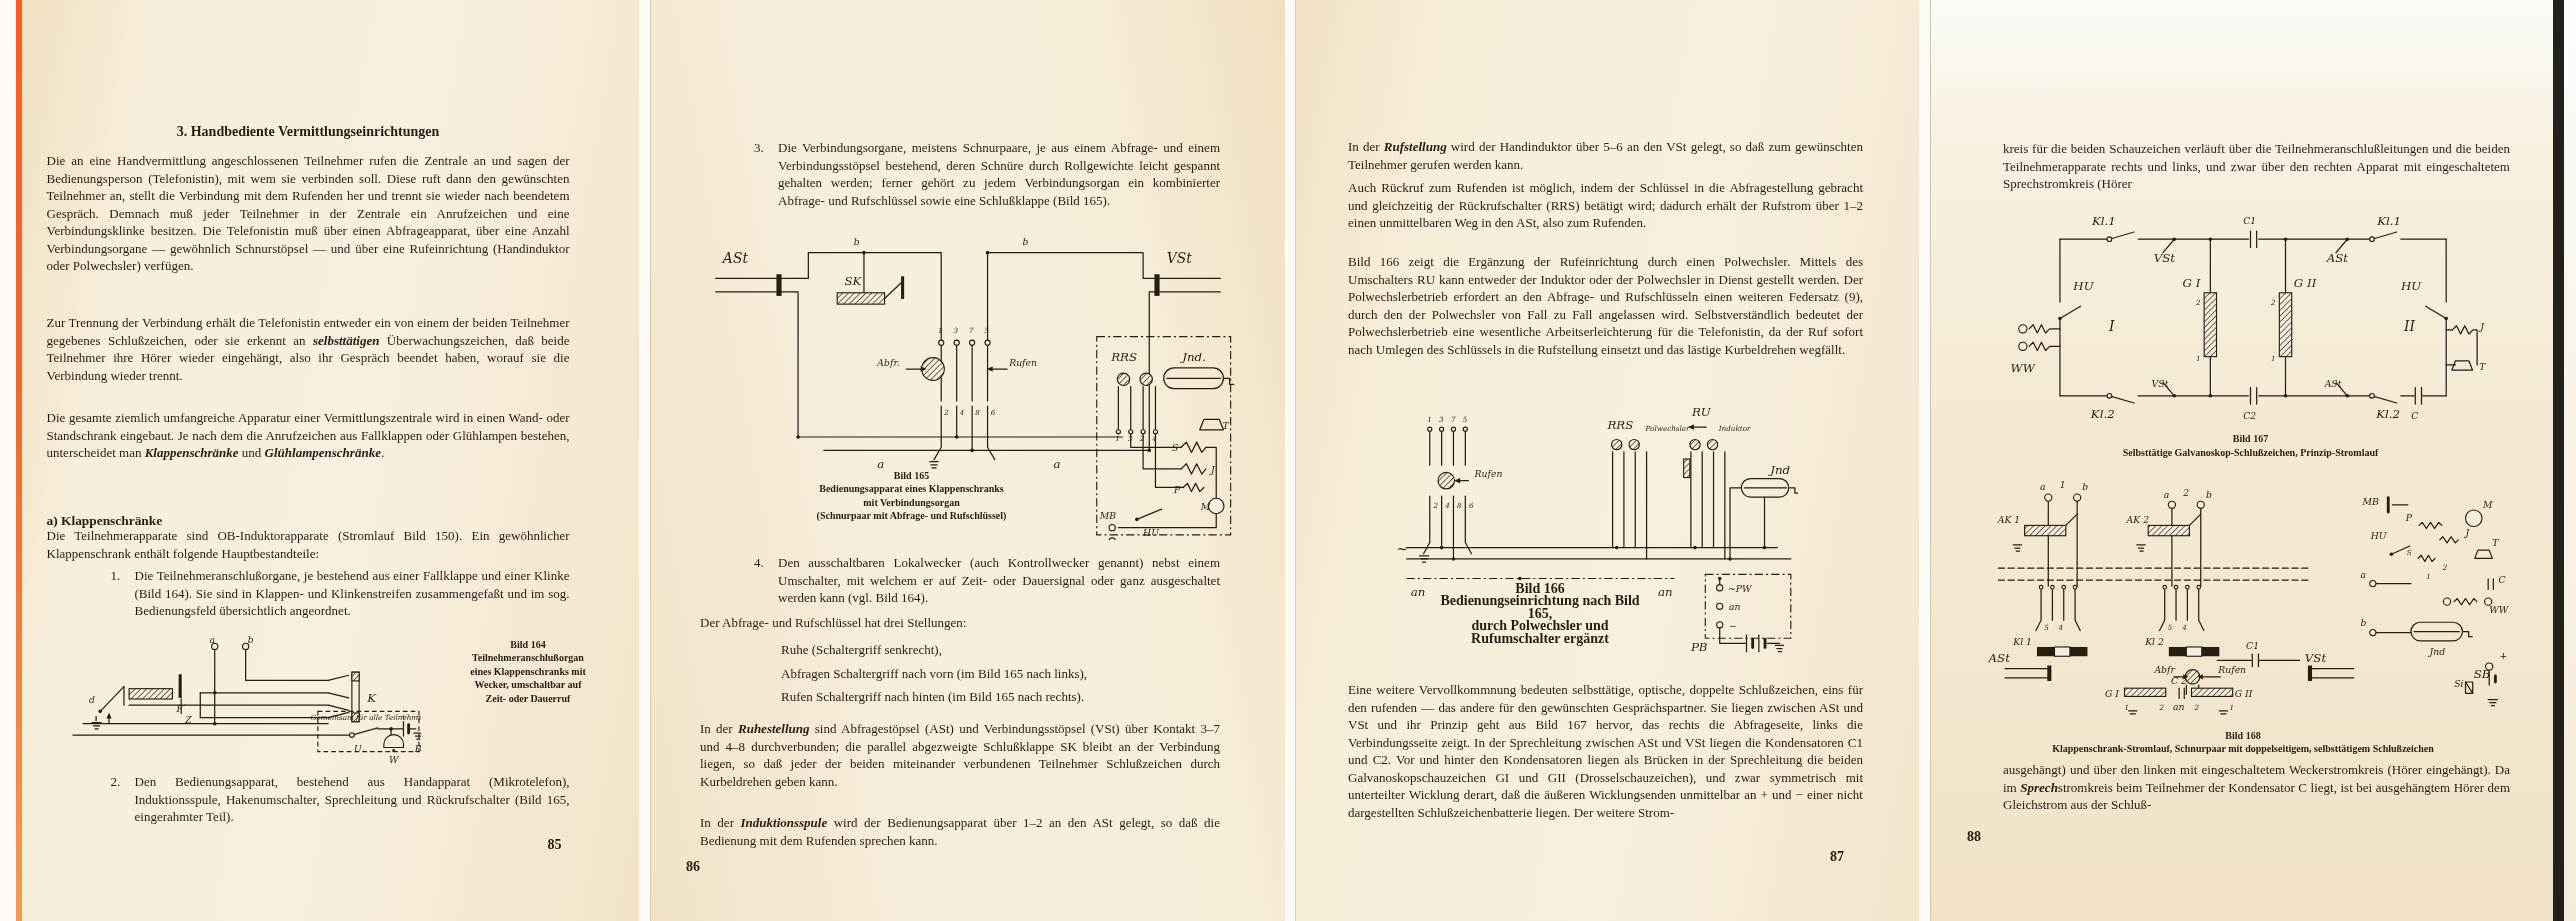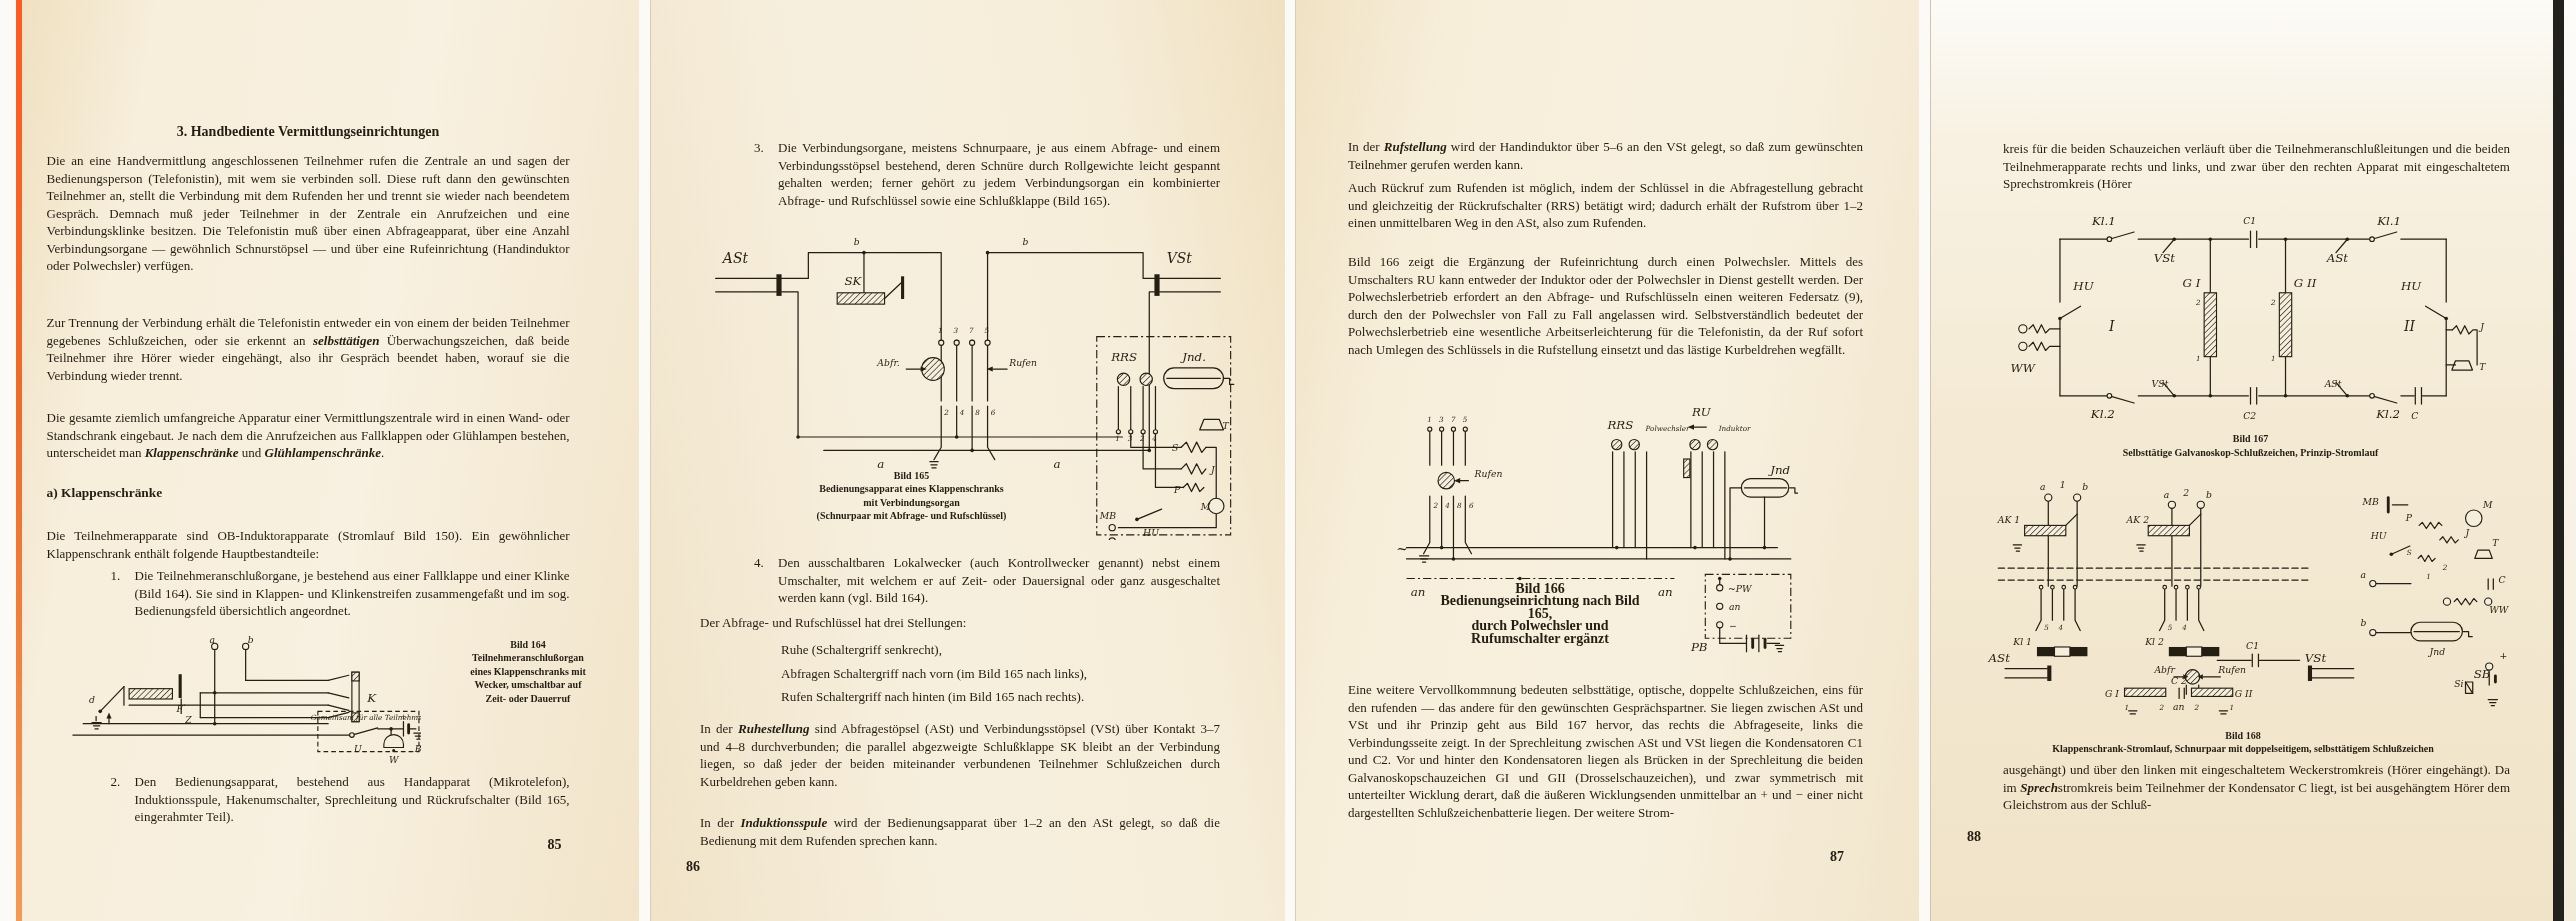--- a/index.html
+++ b/index.html
@@ -58,21 +58,21 @@
   </defs>
 </svg>
 
 <div id="canvas">
 
   <div class="pg pg1">
     <div class="blk head" style="top:123px;left:31px;width:523px">3. Handbediente Vermittlungseinrichtungen</div>
     <div class="blk" style="top:152px;left:31px;width:523px">Die an eine Handvermittlung angeschlossenen Teilnehmer rufen die Zentrale an und sagen der Bedienungsperson (Telefonistin), mit wem sie verbinden soll. Diese ruft dann den gewünschten Teilnehmer an, stellt die Verbindung mit dem Rufenden her und trennt sie wieder nach beendetem Gespräch. Demnach muß jeder Teilnehmer in der Zentrale ein Anrufzeichen und eine Verbindungsklinke besitzen. Die Telefonistin muß über einen Abfrageapparat, über eine Anzahl Verbindungsorgane — gewöhnlich Schnurstöpsel — und über eine Rufeinrichtung (Handinduktor oder Polwechsler) verfügen.</div>
     <div class="blk" style="top:314px;left:31px;width:523px"><span>Zur Trennung der Verbindung erhält die Telefonistin entweder ein von einem der beiden Teilnehmer gegebenes Schlußzeichen, oder sie erkennt an </span><em>selbsttätigen</em><span> Überwachungszeichen, daß beide Teilnehmer ihre Hörer wieder eingehängt, also ihr Gespräch beendet haben, worauf sie die Verbindung wieder trennt.</span></div>
     <div class="blk" style="top:409px;left:31px;width:523px"><span>Die gesamte ziemlich umfangreiche Apparatur einer Vermittlungszentrale wird in einen Wand- oder Standschrank eingebaut. Je nach dem die Anrufzeichen aus Fallklappen oder Glühlampen bestehen, unterscheidet man </span><em>Klappenschränke</em><span> und </span><em>Glühlampenschränke</em><span>.</span></div>
-    <div class="blk sub" style="top:484px;left:31px;width:523px">a) Klappenschränke</div>
+    <div class="blk sub" style="top:512px;left:31px;width:523px">a) Klappenschränke</div>
     <div class="blk" style="top:527px;left:31px;width:523px">Die Teilnehmerapparate sind OB-Induktorapparate (Stromlauf Bild 150). Ein gewöhnlicher Klappenschrank enthält folgende Hauptbestandteile:</div>
     <div class="blk item" style="top:567px;left:95px;width:459px">
       <span class="no">1.</span>
       <span class="itxt">Die Teilnehmeranschlußorgane, je bestehend aus einer Fallklappe und einer Klinke (Bild 164). Sie sind in Klappen- und Klinkenstreifen zusammengefaßt und im sog. Bedienungsfeld übersichtlich angeordnet.</span>
     </div>
     <div class="fig" style="top:635px;left:44px;width:361px">
       <svg width="361" height="129" viewBox="0 0 700 250">
         <g class="dk">
           <path d="M300,28 V172"></path>
             <path d="M360,28 V88"></path>

